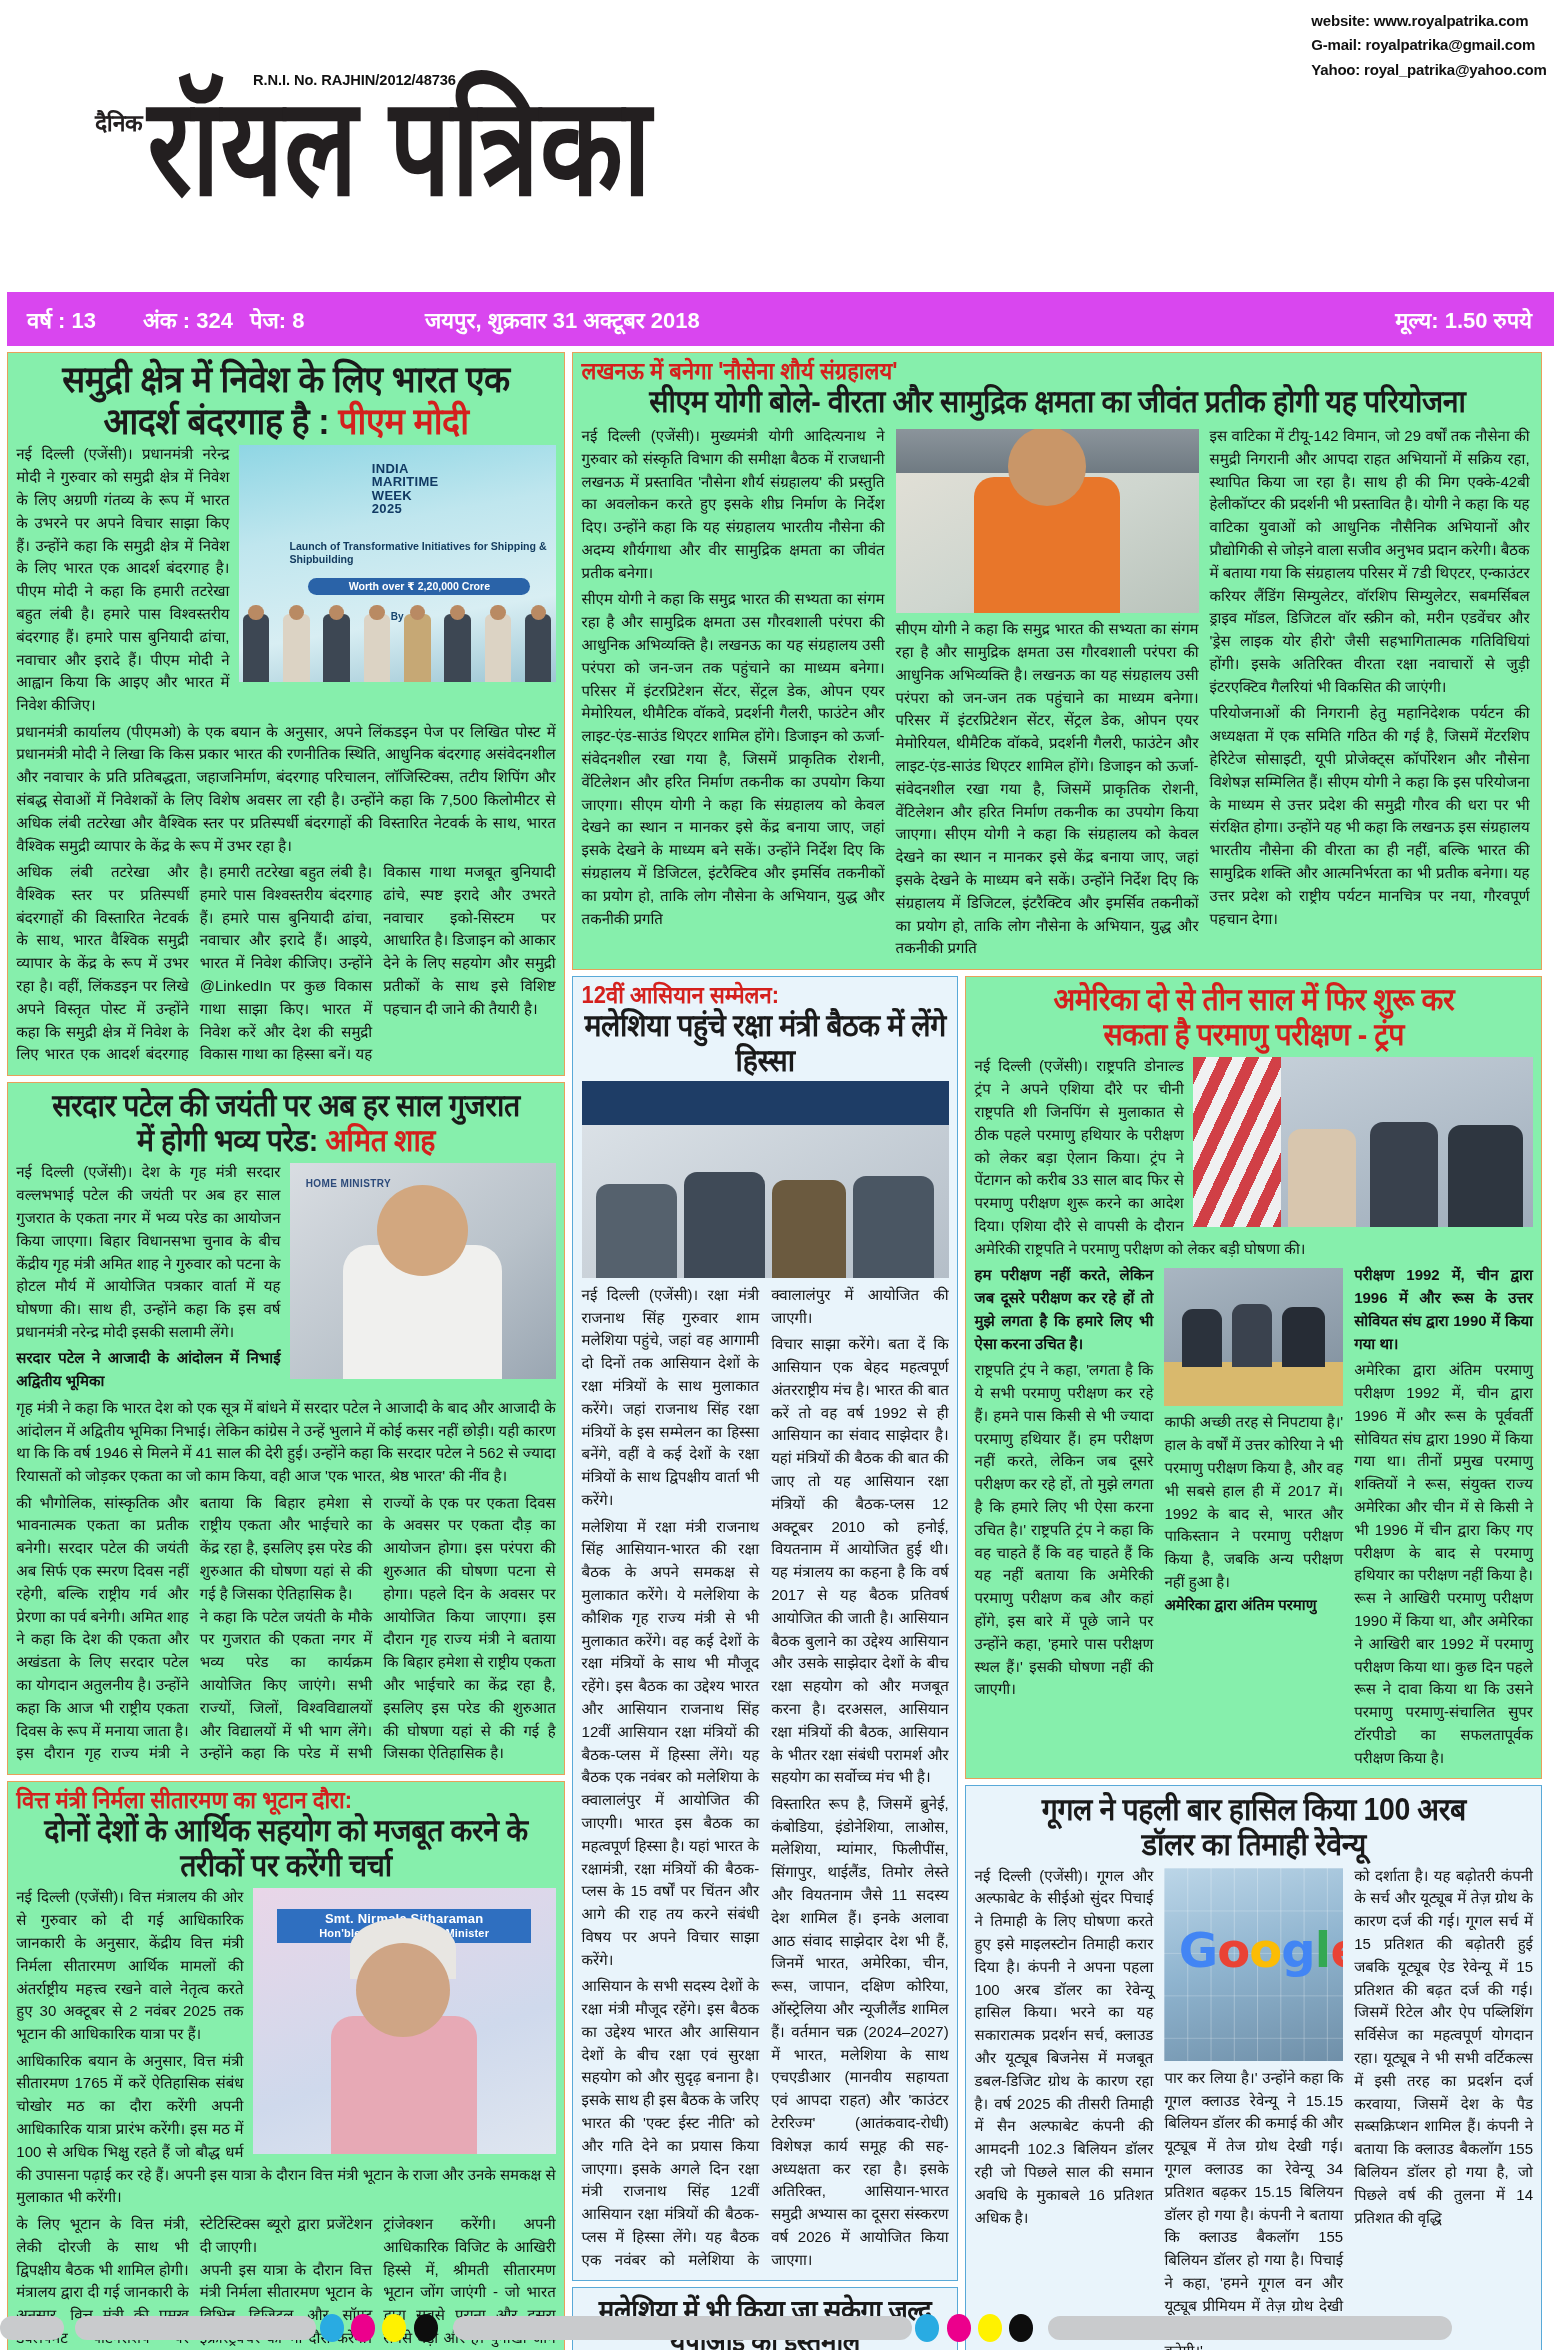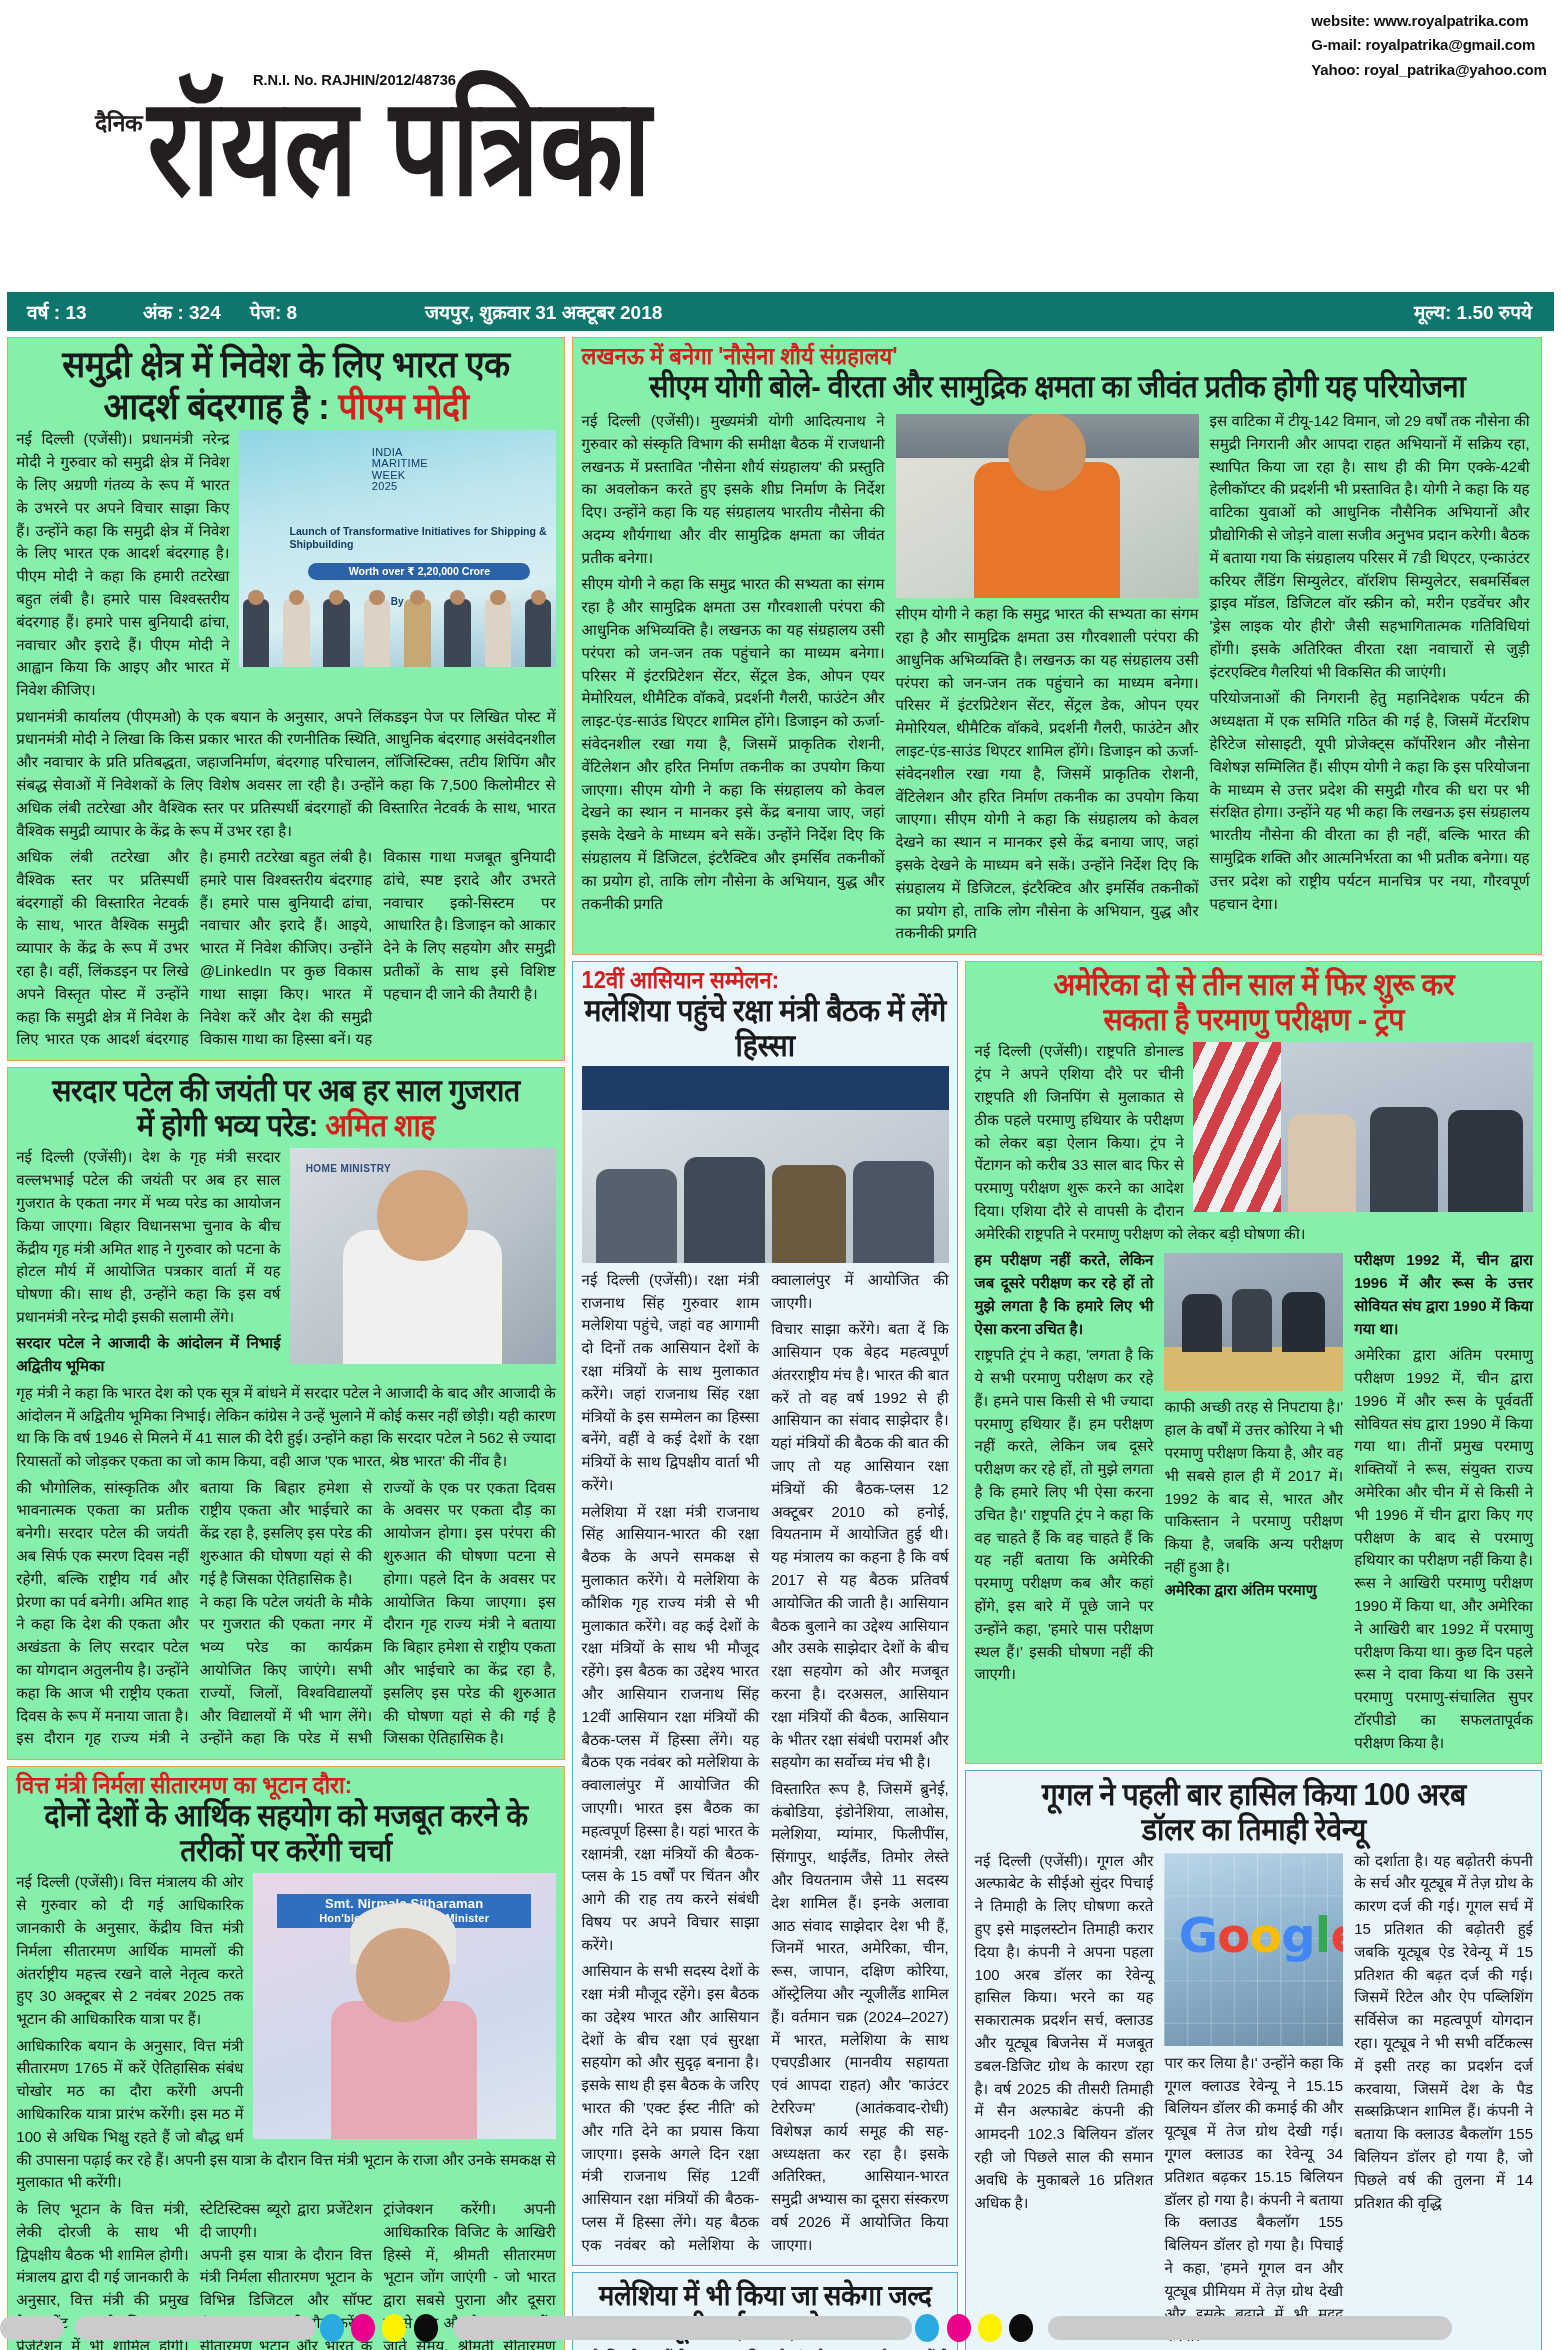--- a/index.html
+++ b/index.html
@@ -32,23 +32,23 @@
   }
   .logo-main {
     font-size: 108px; font-weight: 900; color: #231f20;
     line-height: 0.93; letter-spacing: 0.9px;
     transform: scaleY(1.26); transform-origin: top left;
     white-space: nowrap;
   }
 
   
   .infobar {
-    height: 39px; background: #0f766e; color: #fff;
+    height: 54px; background: #d946ef; color: #fff;
     display: flex; align-items: center;
-    font-size: 19px; font-weight: 700; position: relative;
+    font-size: 22px; font-weight: 700; position: relative;
   }
   .infobar .ib { position: absolute; white-space: nowrap; }
   .ib-year  { left: 20px; }
   .ib-issue { left: 136px; }
   .ib-page  { left: 243px; }
   .ib-place { left: 418px; }
   .ib-price { right: 22px; }
 
   
   .grid-top { display: flex; gap: 7.3px; margin-top: 5.5px; }
@@ -88,21 +88,21 @@
   }
   p.body.nm { margin-bottom: 0; }
 
   .ph { position: relative; overflow: hidden; background: #ccd7e0; }
   .ph.float-r { float: right; margin: 1.8px 0 4.6px 9.2px; }
   .ph.block { margin: 3.7px 0 5.5px; width: 100%; }
 
   
   .img-imw { background: linear-gradient(170deg,#8fd6e4 0%,#bfe6ee 35%,#d8eef3 70%,#9ec6d4 100%); }
   .imw-logo { position: absolute; left: 42%; top: 7%; color: #113a63; }
-  .imw-logo .t1 { font-size: 11px; font-weight: 400; line-height: 1.04; letter-spacing: 0.3px; }
+  .imw-logo .t1 { font-size: 13px; font-weight: 700; line-height: 1.04; letter-spacing: 0.3px; }
   .imw-sub { position: absolute; left: 16%; top: 40%; width: 82%; text-align: left;
              font-size: 10.6px; font-weight: 600; color: #123a5e; line-height: 1.22; }
   .imw-band { position: absolute; left: 22%; top: 56%; width: 70%; height: 17.4px;
               background: #2a63a8; border-radius: 9.2px; color: #fff; font-size: 10.6px;
               font-weight: 800; text-align: center; line-height: 17.4px; }
   .imw-by { position: absolute; left: 0; top: 70%; width: 100%; text-align: center;
             font-size: 10px; font-weight: 700; color: #16456e; }
   .imw-people { position: absolute; bottom: 0; left: 0; width: 100%; height: 42%;
                 display: flex; align-items: flex-end; justify-content: space-between; }
   .person { width: 11%; height: 100%; position: relative; }

